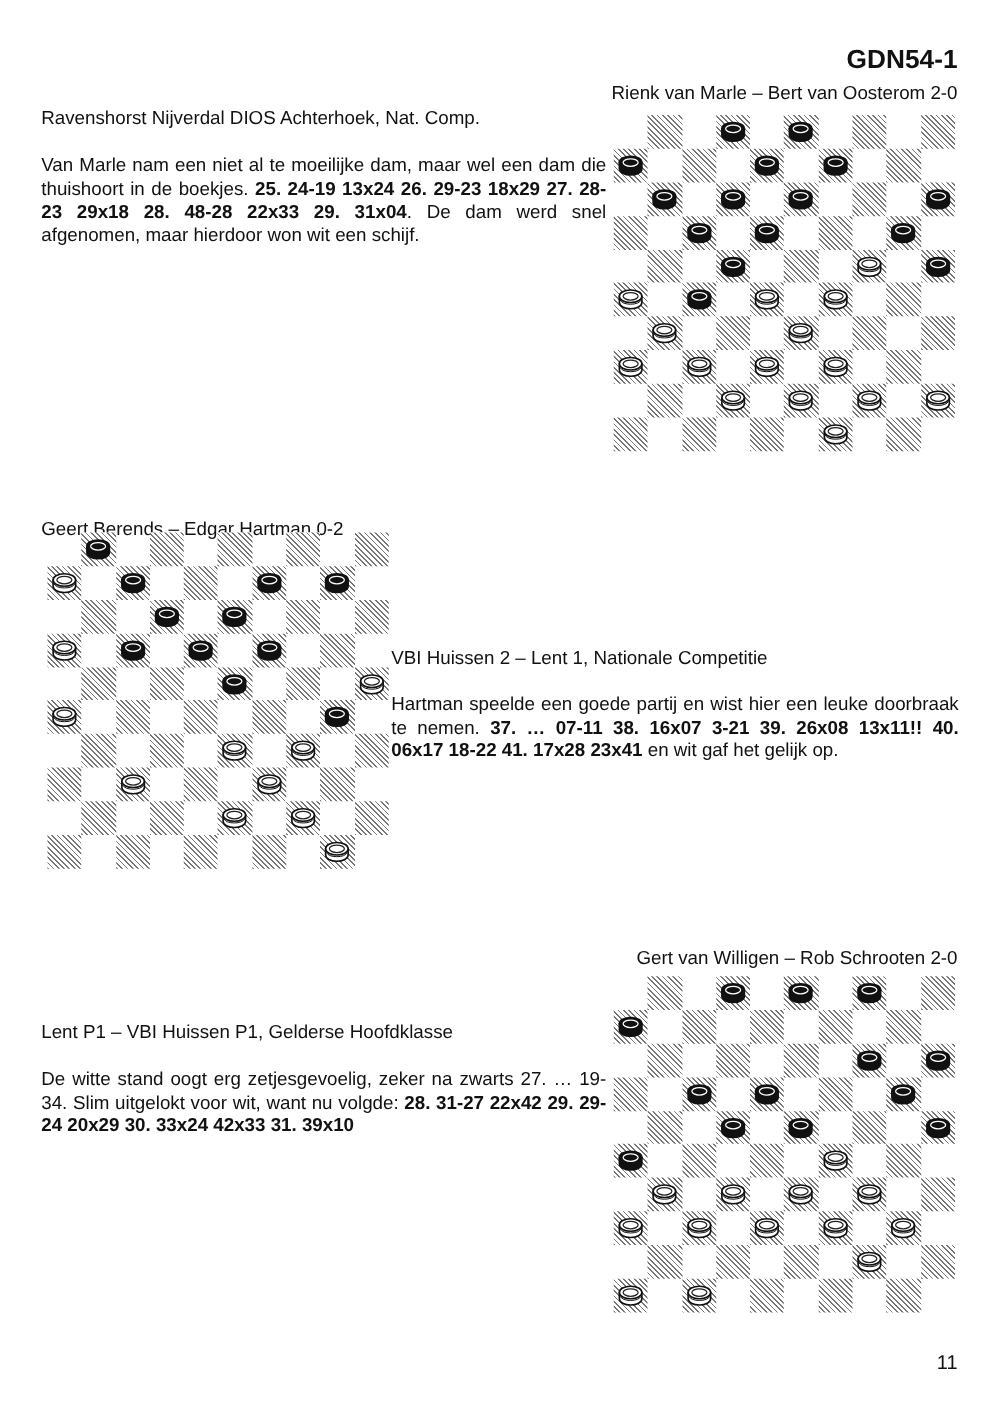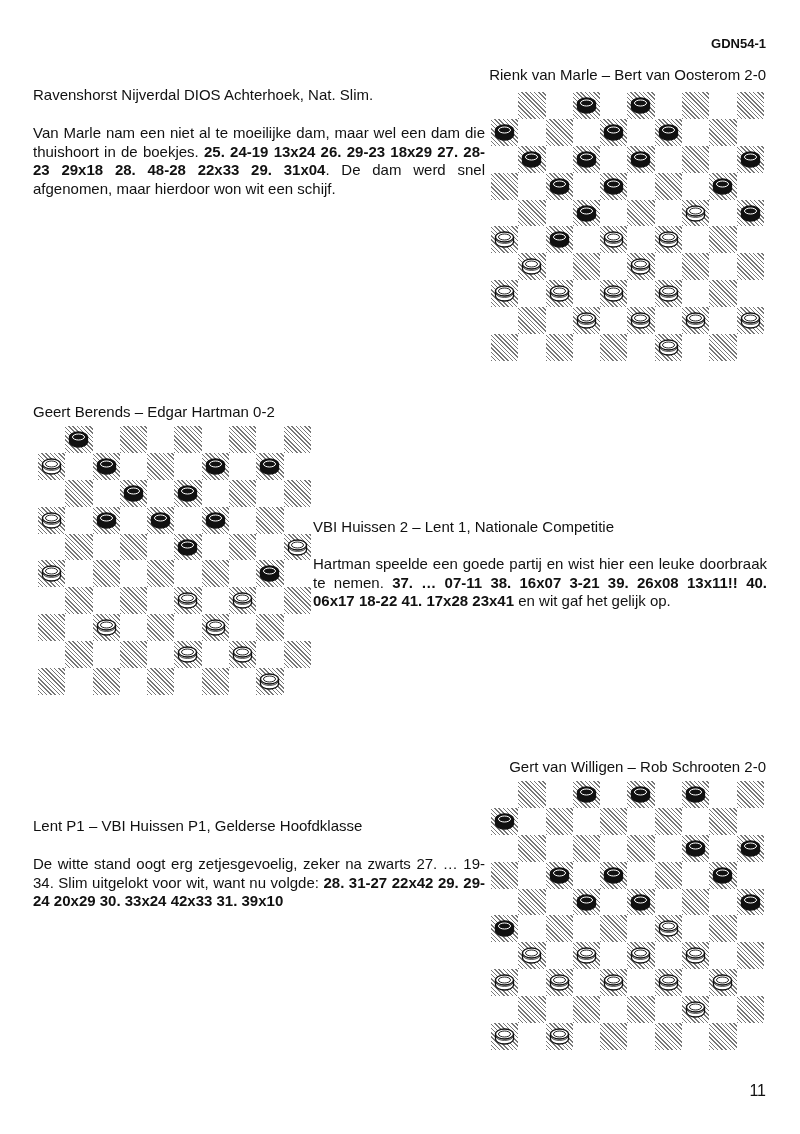--- a/index.html
+++ b/index.html
@@ -1,40 +1,40 @@
 <!DOCTYPE html>
 <html><head>
 <meta charset="utf-8">
 <style>
   html, body { margin: 0; padding: 0; background: #ffffff; }
   body { width: 800px; height: 1134px; position: relative; overflow: hidden;
          font-family: "Liberation Sans", sans-serif; color: #111; }
   .abs { position: absolute; }
-  .page-id { right: 34px; top: 36px; font-size: 13px; font-weight: bold; }
+  .page-id { right: 34px; top: 36px; font-size: 21px; font-weight: bold; }
   .game-title { font-size: 15px; white-space: nowrap; }
   .game-title.right { }
   .para { font-size: 15px; line-height: 18.6px; text-align: justify; }
   .para b { font-weight: bold; }
   .page-num { right: 34px; top: 1082px; font-size: 16px; }
   .board { position: absolute; display: grid;
            grid-template-columns: repeat(10, 27.3px); grid-template-rows: repeat(10, 26.9px); }
   .sq { position: relative; box-sizing: border-box; }
   .sq.dark {
     background-color: #fff;
     background-image: repeating-linear-gradient(45deg, #777 0px, #777 1px, #fff 1px, #fff 3px);
   }
   .piece { position: absolute; left: 3px; top: 4px; width: 21px; height: 19px; }
 </style>
 </head>
 <body>
 
 <div class="abs page-id">GDN54-1</div>
 
 <div class="abs game-title right" style="right:34px; top:66px;">Rienk van Marle – Bert van Oosterom 2-0</div>
-<div class="abs game-title" style="left:33px; top:86px;">Ravenshorst Nijverdal DIOS Achterhoek, Nat. Slim.</div>
+<div class="abs game-title" style="left:33px; top:86px;">Ravenshorst Nijverdal DIOS Achterhoek, Nat. Comp.</div>
 <div class="abs para" style="left:33px; top:124px; width:452px;"><span>Van Marle nam een niet al te moeilijke dam, maar wel een dam die thuishoort in de boekjes. </span><b>25. 24-19 13x24 26. 29-23 18x29 27. 28-23 29x18 28. 48-28 22x33 29. 31x04</b><span>. De dam werd snel afgenomen, maar hierdoor won wit een schijf.</span></div>
 <div class="board" style="left:491px; top:92px;">
     <div class="sq"></div>
     <div class="sq dark"></div>
     <div class="sq"></div>
     <div class="sq dark"><span><svg class="piece" viewBox="0 0 21 19" xmlns="http://www.w3.org/2000/svg">
           <path d="M1.5 7 L1.5 12 A9 5 0 0 0 19.5 12 L19.5 7 Z" fill="#111" stroke="#111" stroke-width="1.3"></path>
           <ellipse cx="10.5" cy="7" rx="9" ry="5" fill="#111" stroke="#111" stroke-width="1.3"></ellipse>
           <ellipse cx="10.5" cy="7" rx="6" ry="3" fill="none" stroke="#fff" stroke-width="1"></ellipse>
         </svg></span></div>
@@ -260,21 +260,21 @@
           <path d="M1.5 7 L1.5 12 A9 5 0 0 0 19.5 12 L19.5 7 Z" fill="#fff" stroke="#111" stroke-width="1.3"></path>
           <ellipse cx="10.5" cy="7" rx="9" ry="5" fill="#fff" stroke="#111" stroke-width="1.3"></ellipse>
           <ellipse cx="10.5" cy="7" rx="6" ry="3" fill="none" stroke="#222" stroke-width="1"></ellipse>
           <path d="M2 10 A9 5 0 0 0 19 10" fill="none" stroke="#111" stroke-width="0.8"></path>
         </svg></span></div>
     <div class="sq"></div>
     <div class="sq dark"></div>
     <div class="sq"></div>
   </div>
 
-<div class="abs game-title" style="left:33px; top:403px;">Geert Berends – Edgar Hartman 0-2</div>
+<div class="abs game-title" style="left:33px; top:415px;">Geert Berends – Edgar Hartman 0-2</div>
 <div class="board" style="left:38px; top:426px;">
     <div class="sq"></div>
     <div class="sq dark"><span><svg class="piece" viewBox="0 0 21 19" xmlns="http://www.w3.org/2000/svg">
           <path d="M1.5 7 L1.5 12 A9 5 0 0 0 19.5 12 L19.5 7 Z" fill="#111" stroke="#111" stroke-width="1.3"></path>
           <ellipse cx="10.5" cy="7" rx="9" ry="5" fill="#111" stroke="#111" stroke-width="1.3"></ellipse>
           <ellipse cx="10.5" cy="7" rx="6" ry="3" fill="none" stroke="#fff" stroke-width="1"></ellipse>
         </svg></span></div>
     <div class="sq"></div>
     <div class="sq dark"></div>
     <div class="sq"></div>

